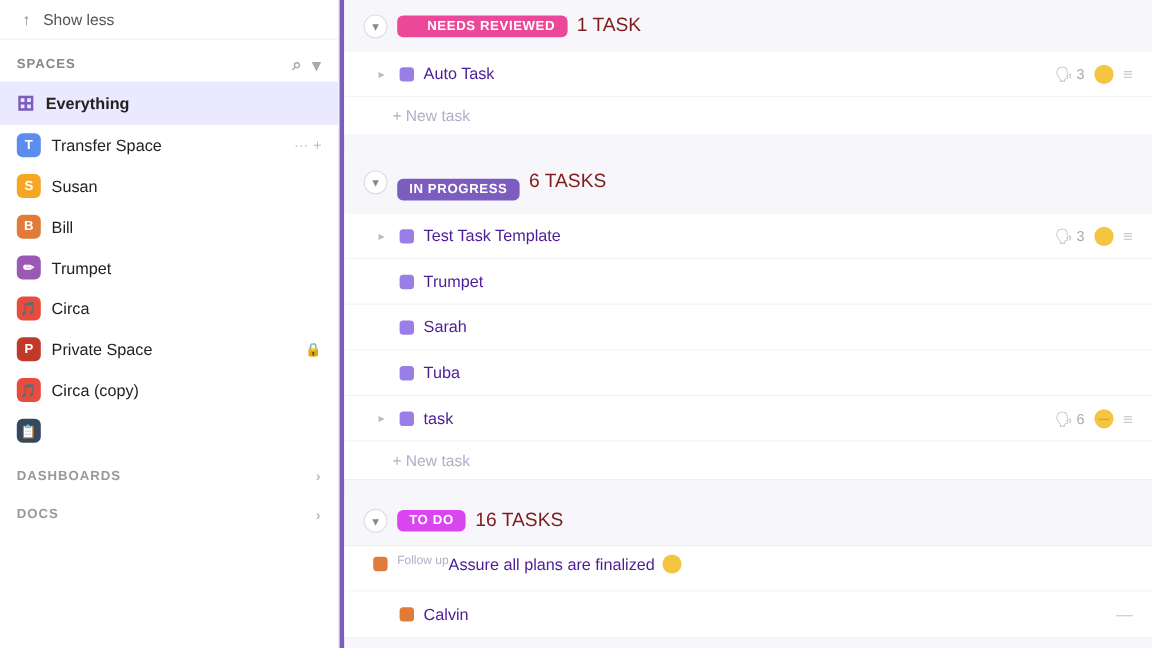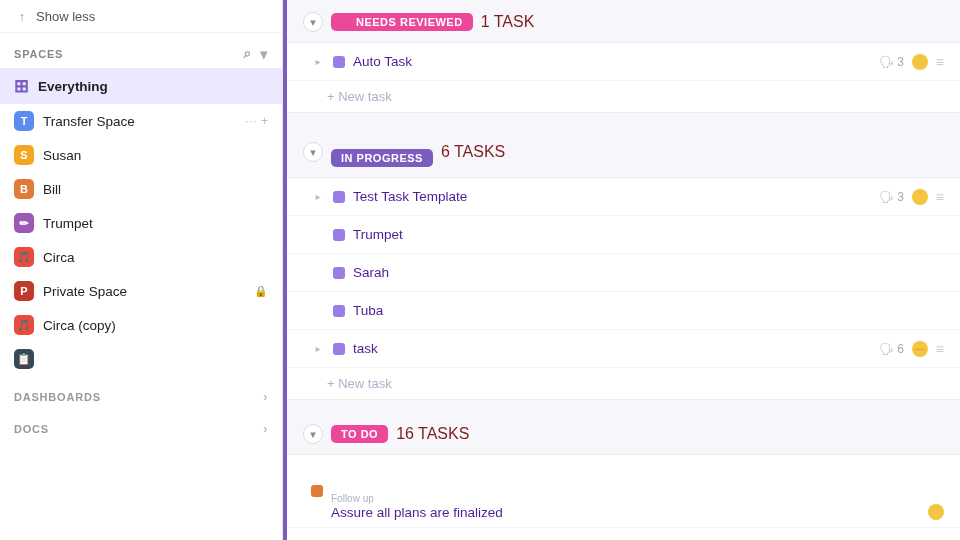--- a/index.html
+++ b/index.html
@@ -121,21 +121,21 @@
       border-radius: 5px;
       padding: 3px 10px;
       font-size: 11px;
       font-weight: 700;
       color: #fff;
       text-transform: uppercase;
       letter-spacing: 0.5px;
     }
     .badge-needs-reviewed { background: #ec4899; padding-left: 25px; }
     .badge-in-progress { background: #7c5cbf; margin-top: 12px; }
-    .badge-todo { background: #ec4899; }
+    .badge-todo { background: #d946ef; }
 
     .group-task-count {
       font-size: 16px; color: #7f1d1d; font-weight: 500;
     }
 
     .task-list {
       background: #fff;
       margin: 0 0 0 0;
       border-top: 1px solid #eee;
       border-bottom: 1px solid #eee;
@@ -373,21 +373,21 @@
     <div class="group-header">
       <div class="group-collapse-btn">▾</div>
       <span class="group-badge badge-todo">TO DO</span>
       <span class="group-task-count">16 TASKS</span>
     </div>
     <div class="task-list">
 
       <div class="task-row" style="flex-direction:column;align-items:flex-start;padding:7px 16px 7px 24px;">
         <div style="display:flex;align-items:center;gap:8px;width:100%;">
           <div class="task-color-dot dot-orange"></div>
-          <div style="display:flex;flex-direction:column;flex:1;margin-top:31px;">
+          <div style="display:flex;flex-direction:row;flex:1;">
             <span style="font-size:10px;color:#b0afc8;margin-left:0;">Follow up</span>
             <div style="display:flex;align-items:flex-end;gap:6px;">
               <span class="task-name">Assure all plans are finalized</span>
               <div class="task-status-dot"></div>
             </div>
           </div>
         </div>
       </div>
 
       <div class="task-row">

